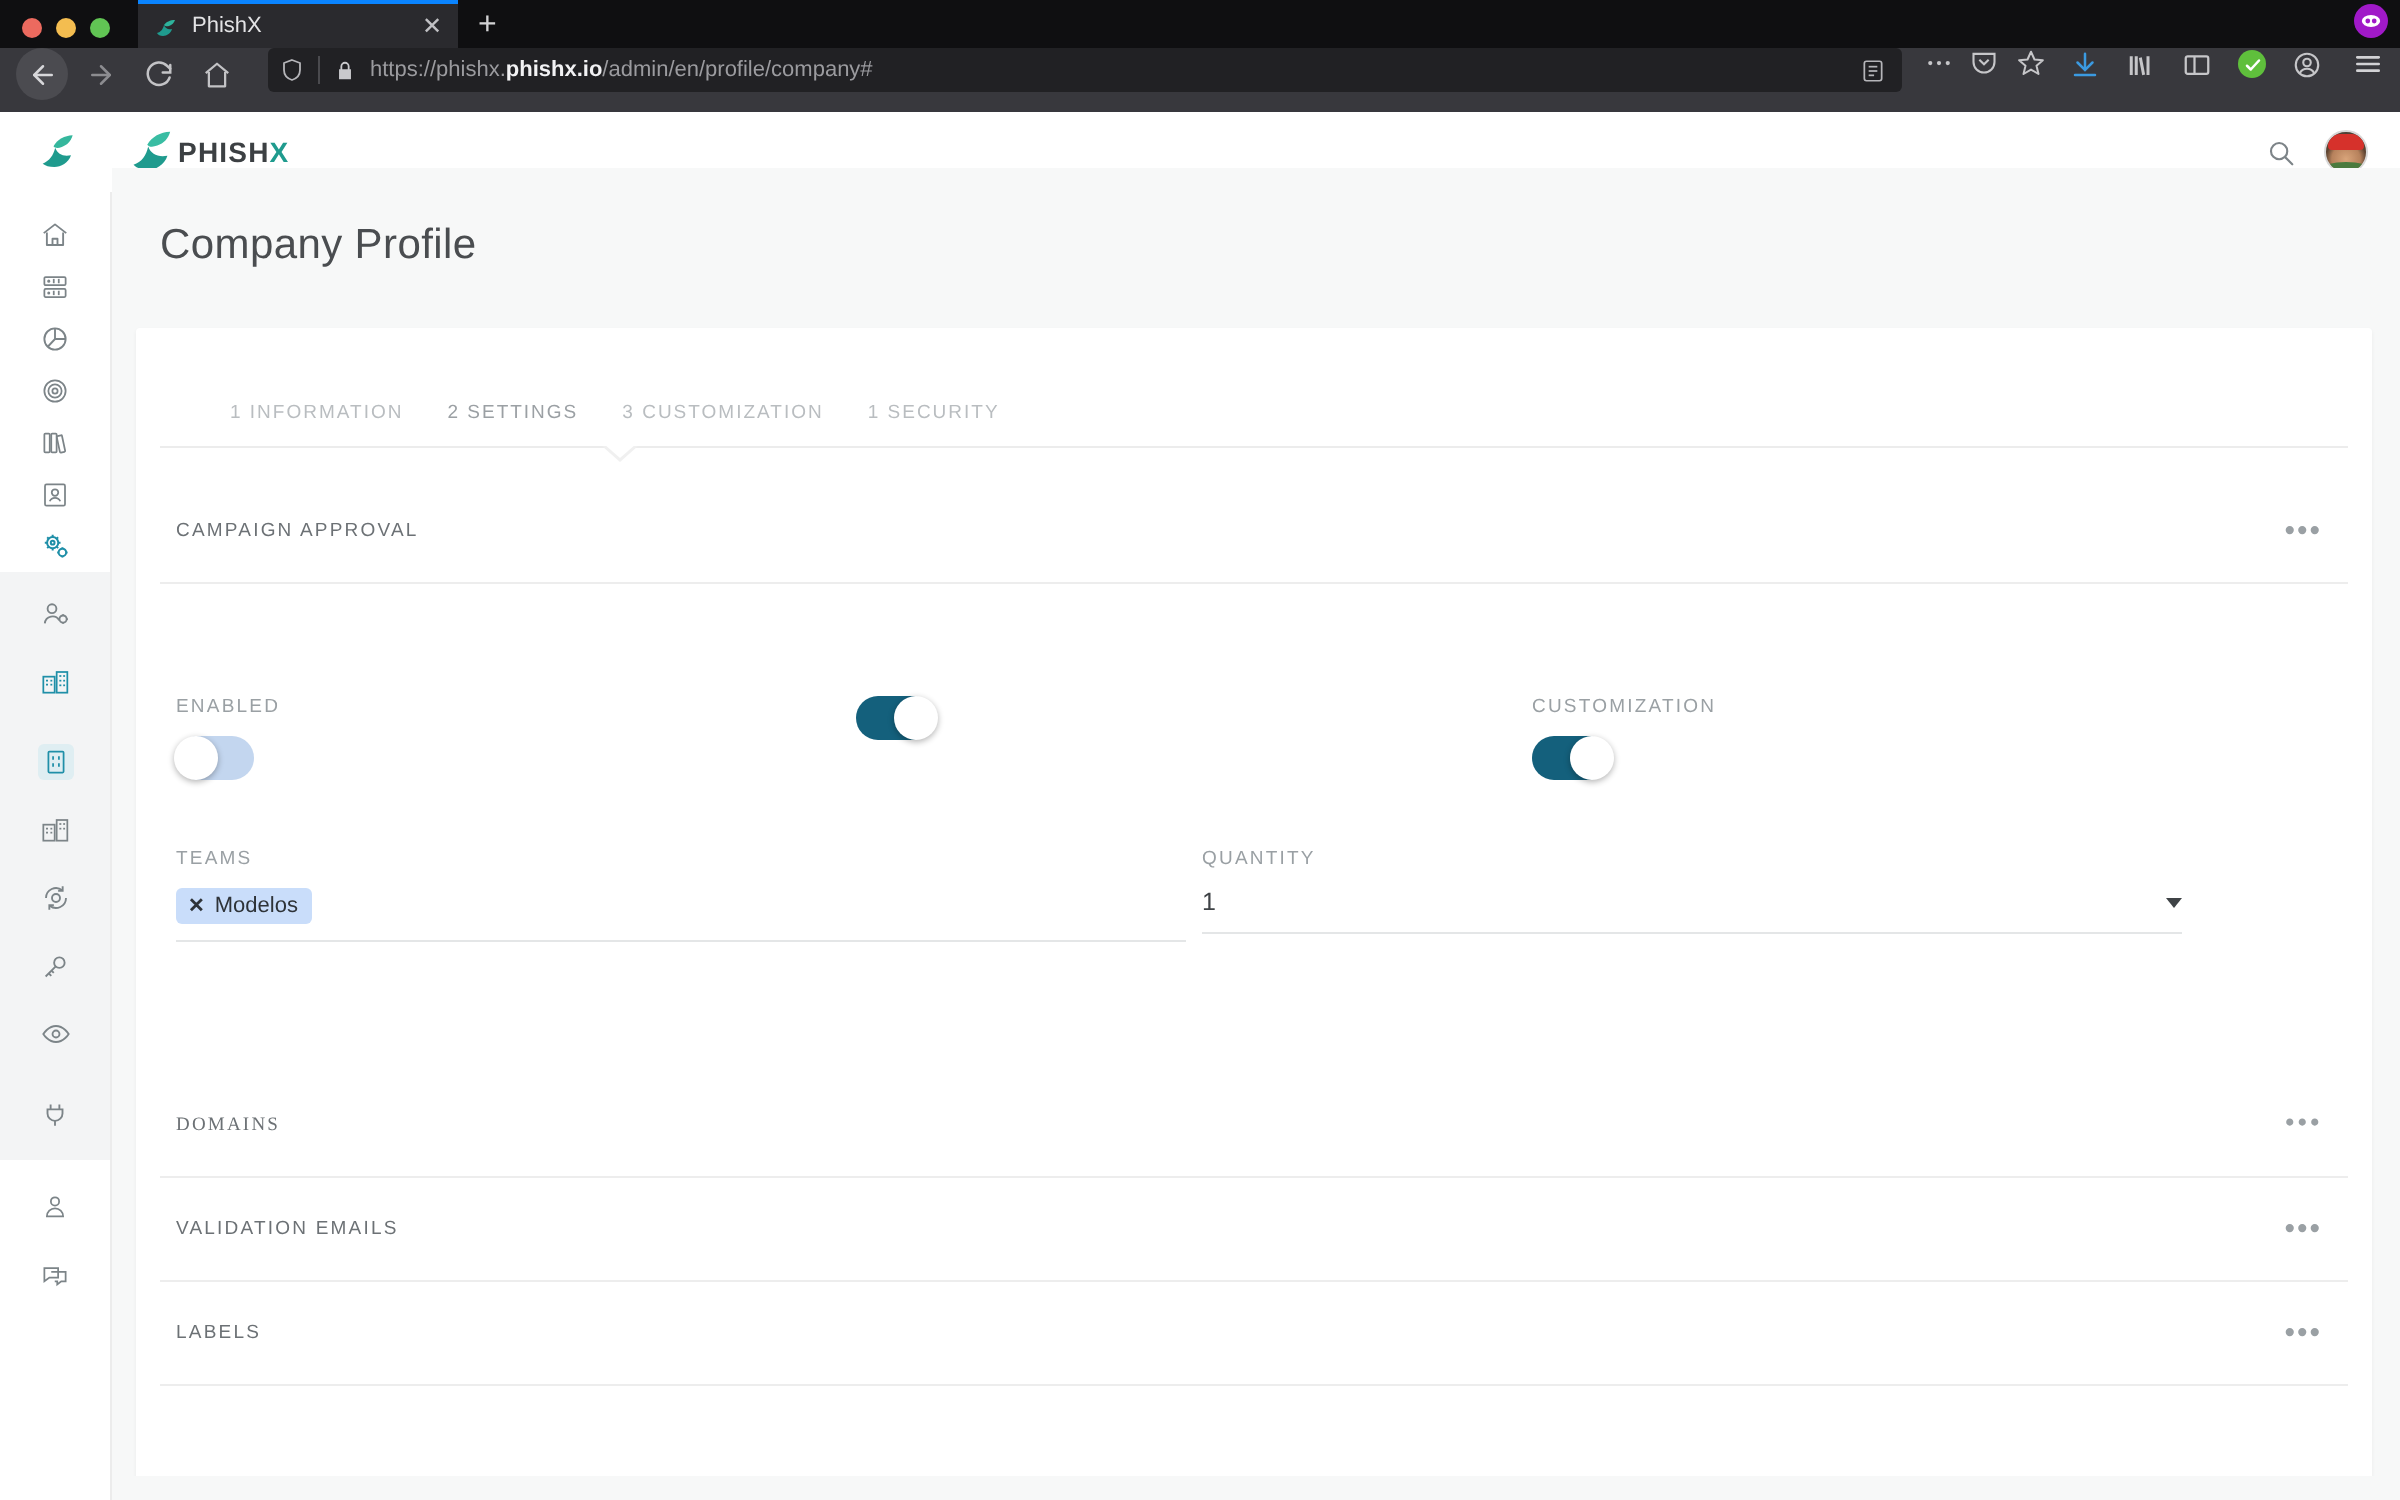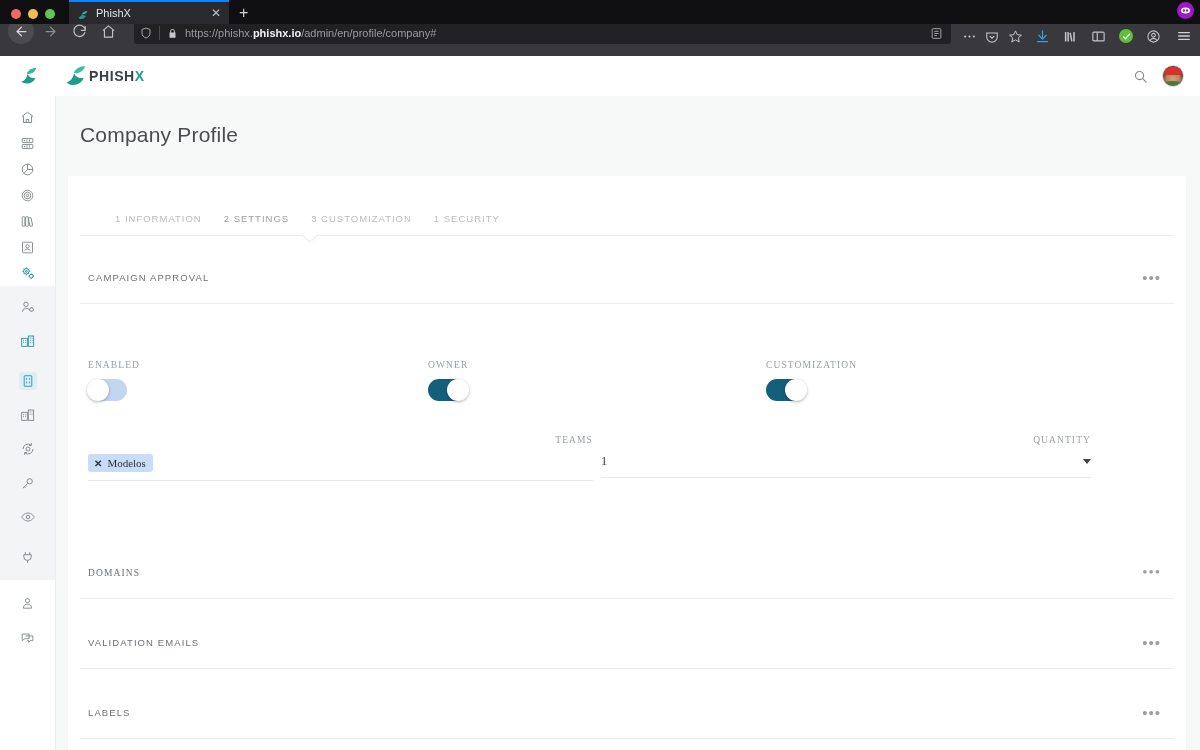--- a/index.html
+++ b/index.html
@@ -39,21 +39,21 @@
 
   .badge-purple {
     position: absolute; right: 6px; top: 2px;
     width: 17px; height: 17px; border-radius: 50%;
     background: #a019c8; display:flex; align-items:center; justify-content:center;
   }
   .badge-purple svg { display:block; }
 
   .navbar {
     height: 32px; background: #38383d;
-    display: flex; align-items: flex-end; padding: 12px 8px; gap: 3px;
+    display: flex; align-items: flex-start; padding: 0 8px; gap: 3px;
   }
   .navbtn {
     width: 26px; height: 26px; border-radius: 50%;
     display: flex; align-items: center; justify-content: center;
     color: #c3c3c6;
   }
   .navbtn.back { background: #4b4b50; color:#d7d7da; }
   .navbtn.dim { color: #8c8c90; }
 
   .urlbar {
@@ -112,21 +112,21 @@
   }
   .side-item + .side-item { margin-top: 0; }
   .side-item.teal { color:#1f8fa8; }
   .side-item.active { color:#1f8fa8; }
   .side-item.active .sq { background:#dfeef2; border-radius:3px; padding:2px; }
   .spacer8 { height: 8px; }
   .spacer14 { height: 14px; }
 
   
   .content {
-    position:absolute; left:56px; top:40px; width:1144px; height:654px;
+    position:absolute; left:56px; top:28px; width:1144px; height:654px;
     background:#f7f8f8; overflow:hidden;
   }
   .page-title {
     font-size: 21px; color:#4a4d50; font-weight: normal;
     padding: 27px 0 0 24px; letter-spacing:.2px;
   }
   .card {
     margin: 29px 14px 0 12px; background:#ffffff; border-radius:2px;
     min-height: 600px; box-shadow: 0 1px 2px rgba(0,0,0,.05);
     position: relative;
@@ -143,37 +143,37 @@
     position:absolute; left: 221px; top: 0;
     width: 0; height: 0; border-left: 9px solid transparent;
     border-right: 9px solid transparent; border-top: 8px solid #f0f0f0;
   }
   .tab-caret:after{
     content:""; position:absolute; left:-8px; top:-9px;
     width:0;height:0;border-left:8px solid transparent;border-right:8px solid transparent;
     border-top:7px solid #fff;
   }
 
-  .section { margin: 0 12px 18px 12px; }
+  .section { margin: 0 12px 0 12px; }
   .section-head {
     display:flex; align-items:center; justify-content:space-between;
     padding: 0 13px 0 8px; height: 52px;
     border-bottom: 1px solid #ededed;
   }
   .section-title {
     font-size: 9.5px; letter-spacing: 1.1px; color:#6c7175; font-weight: normal;
   }
   .dots-h { color:#9aa0a4; font-size: 15px; letter-spacing:1px; line-height:1; }
   .dots-v { display:flex; flex-direction:column; gap:2px; }
   .dots-v i { width:2px; height:2px; background:#1f8fa8; border-radius:50%; display:block; }
 
   .section-body { padding: 22px 8px 0 8px; }
 
   .field-row { display:flex; }
-  .field { display:flex; flex-direction:column;font-family:Liberation Serif, serif; }
+  .field { display:flex; flex-direction:column; }
   .field-label {
     font-size: 9.5px; letter-spacing: 1.1px; color:#9aa0a4; margin-bottom: 9px;
   }
 
   .toggle {
     width: 39px; height: 22px; border-radius: 12px; position:relative;
     display:flex; align-items:center;
   }
   .toggle.off { background:#c3d6ef; }
   .toggle.on  { background:#14607c; }
@@ -572,34 +572,33 @@
 
           <div class="section-body">
             <div class="field-row">
               <div class="field" style="width:340px;">
                 <span class="field-label">ENABLED</span>
                 <span class="toggle off">
                     <span class="knob"></span>
                   </span>
               </div>
               <div class="field" style="width:338px;">
-                <span class="field-label">OWNER</span>
                 <span class="toggle on">
                     <span class="knob"></span>
                   </span>
               </div>
               <div class="field">
                 <span class="field-label">CUSTOMIZATION</span>
                 <span class="toggle on">
                     <span class="knob"></span>
                   </span>
               </div>
             </div>
 
-            <div class="field-row" style="margin-top:34px;text-align:right;">
+            <div class="field-row" style="margin-top:34px;">
               <div class="field" style="width:505px; margin-right:8px;">
                 <span class="field-label">TEAMS</span>
                 <div class="underline-field">
                   <span class="chip">
                     <span class="x">✕</span>
                     <span>Modelos</span>
                   </span>
                 </div>
               </div>
               <div class="field" style="width:490px;">

